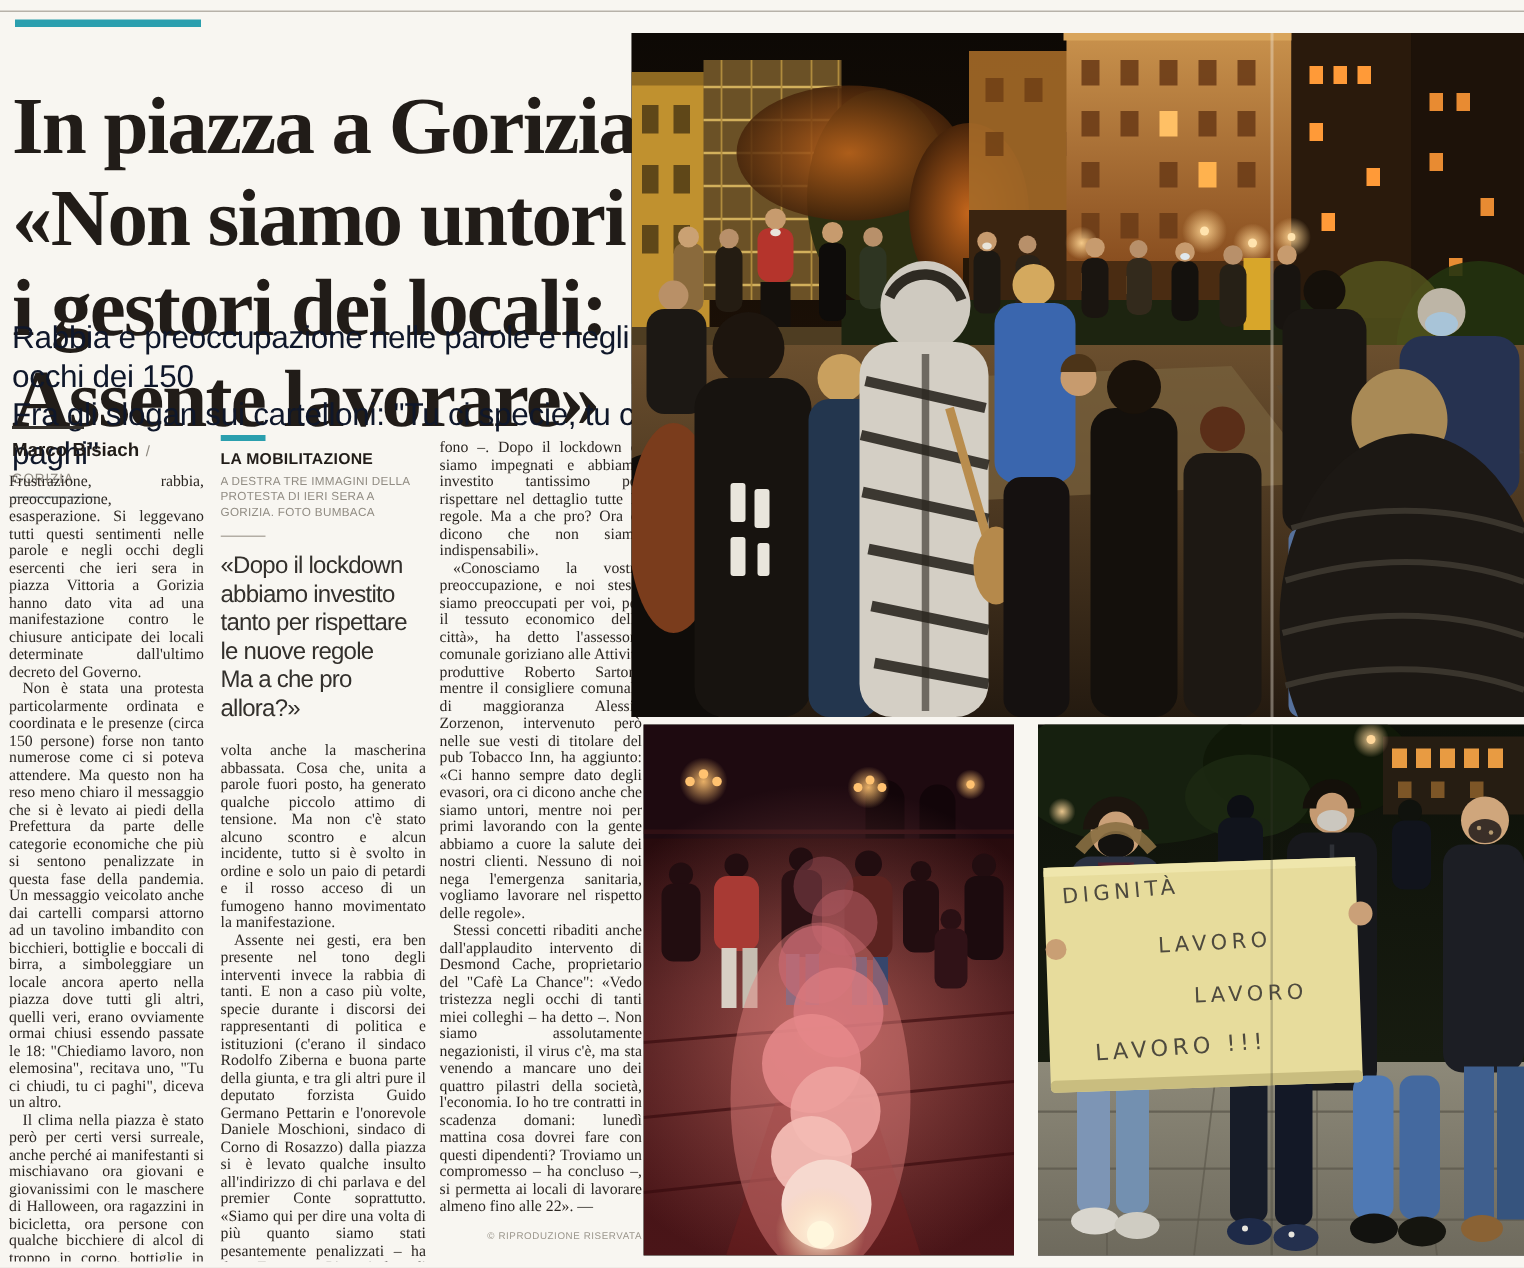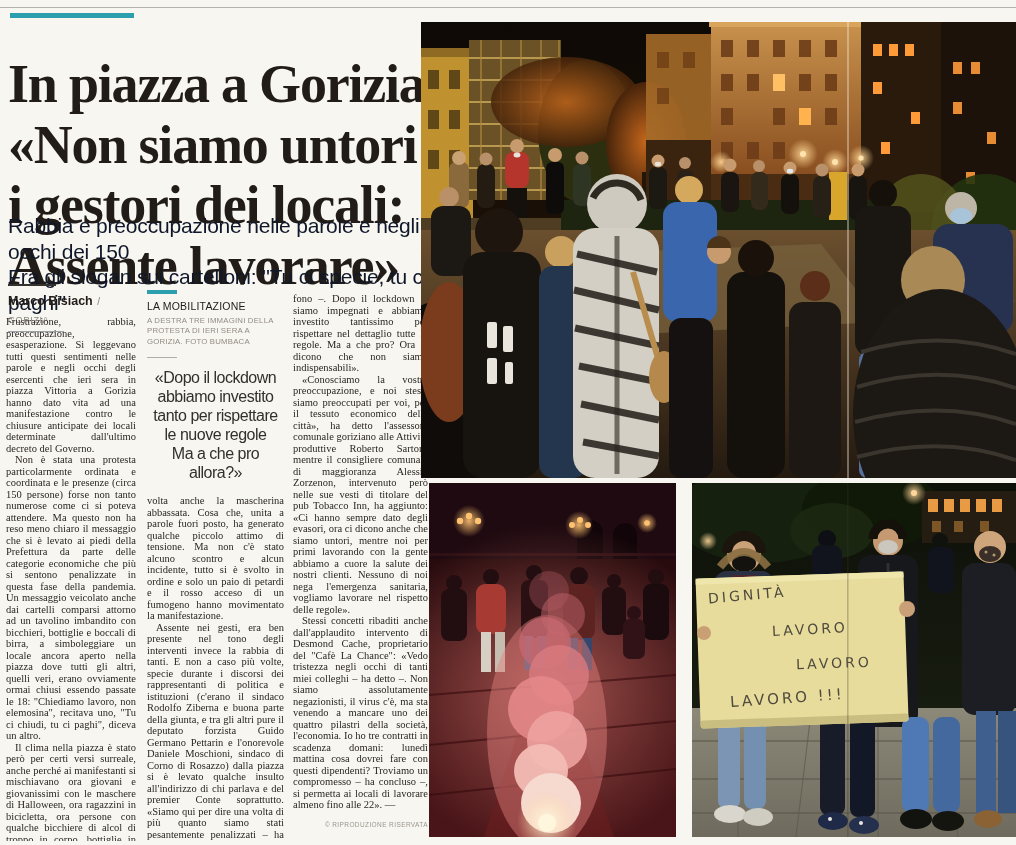--- a/index.html
+++ b/index.html
@@ -20,26 +20,26 @@
   .byline .loc{font-size:9px;color:#8d887f;letter-spacing:0.6px;}
   .byline .underline{display:block;width:56px;height:1px;background:#9aa4a8;margin-top:4px;}
   .col{position:absolute;font-size:10.5px;line-height:11.5px;text-align:justify;color:#2b2622;}
   .col p{margin:0;}
   .col p + p{text-indent:9px;}
   .col1{left:6px;top:316px;width:130px;height:525px;overflow:hidden;}
   .col2{left:147px;top:290px;width:137px;height:551px;overflow:hidden;}
   .col3{left:293px;top:293px;width:135px;height:520px;overflow:hidden;}
   .kicker{font-family:"Liberation Sans",sans-serif;text-align:left;margin-bottom:11px;}
   .kicker .tick{display:block;width:30px;height:4px;background:#2b9fae;margin-bottom:7px;}
-  .kicker .label{font-size:10.5px;font-weight:400;letter-spacing:0.2px;color:#211c18;}
+  .kicker .label{font-size:10.5px;font-weight:700;letter-spacing:0.2px;color:#211c18;}
   .kicker .caption{font-size:7.8px;line-height:1.4;color:#918c83;letter-spacing:0.2px;margin-top:3px;
                    text-transform:uppercase;}
   .kicker .divider{display:block;width:30px;height:1px;background:#b3aea5;margin:9px 0 11px;}
   .quote{font-family:"Liberation Sans",sans-serif;font-size:16px;line-height:1.18;
-         letter-spacing:-0.5px;color:#33302c;text-align:center;margin-bottom:13px;}
+         letter-spacing:-0.5px;color:#33302c;text-align:left;margin-bottom:13px;}
   .quote span{display:block;}
   .copyright{position:absolute;left:293px;top:821px;width:135px;text-align:right;
              font-family:"Liberation Sans",sans-serif;font-size:6.5px;letter-spacing:0.4px;color:#9b968c;}
   .photo{position:absolute;overflow:hidden;background:#14100c;}
   .photo svg{display:block;}
   .photo-main{left:421px;top:22px;width:595px;height:456px;}
   .photo-flare{left:429px;top:483px;width:247px;height:354px;}
   .photo-sign{left:692px;top:483px;width:324px;height:354px;}
   .sign-word{position:absolute;font-family:"DejaVu Sans",sans-serif;color:#4e4a3e;
              font-size:14px;letter-spacing:3px;white-space:nowrap;}

